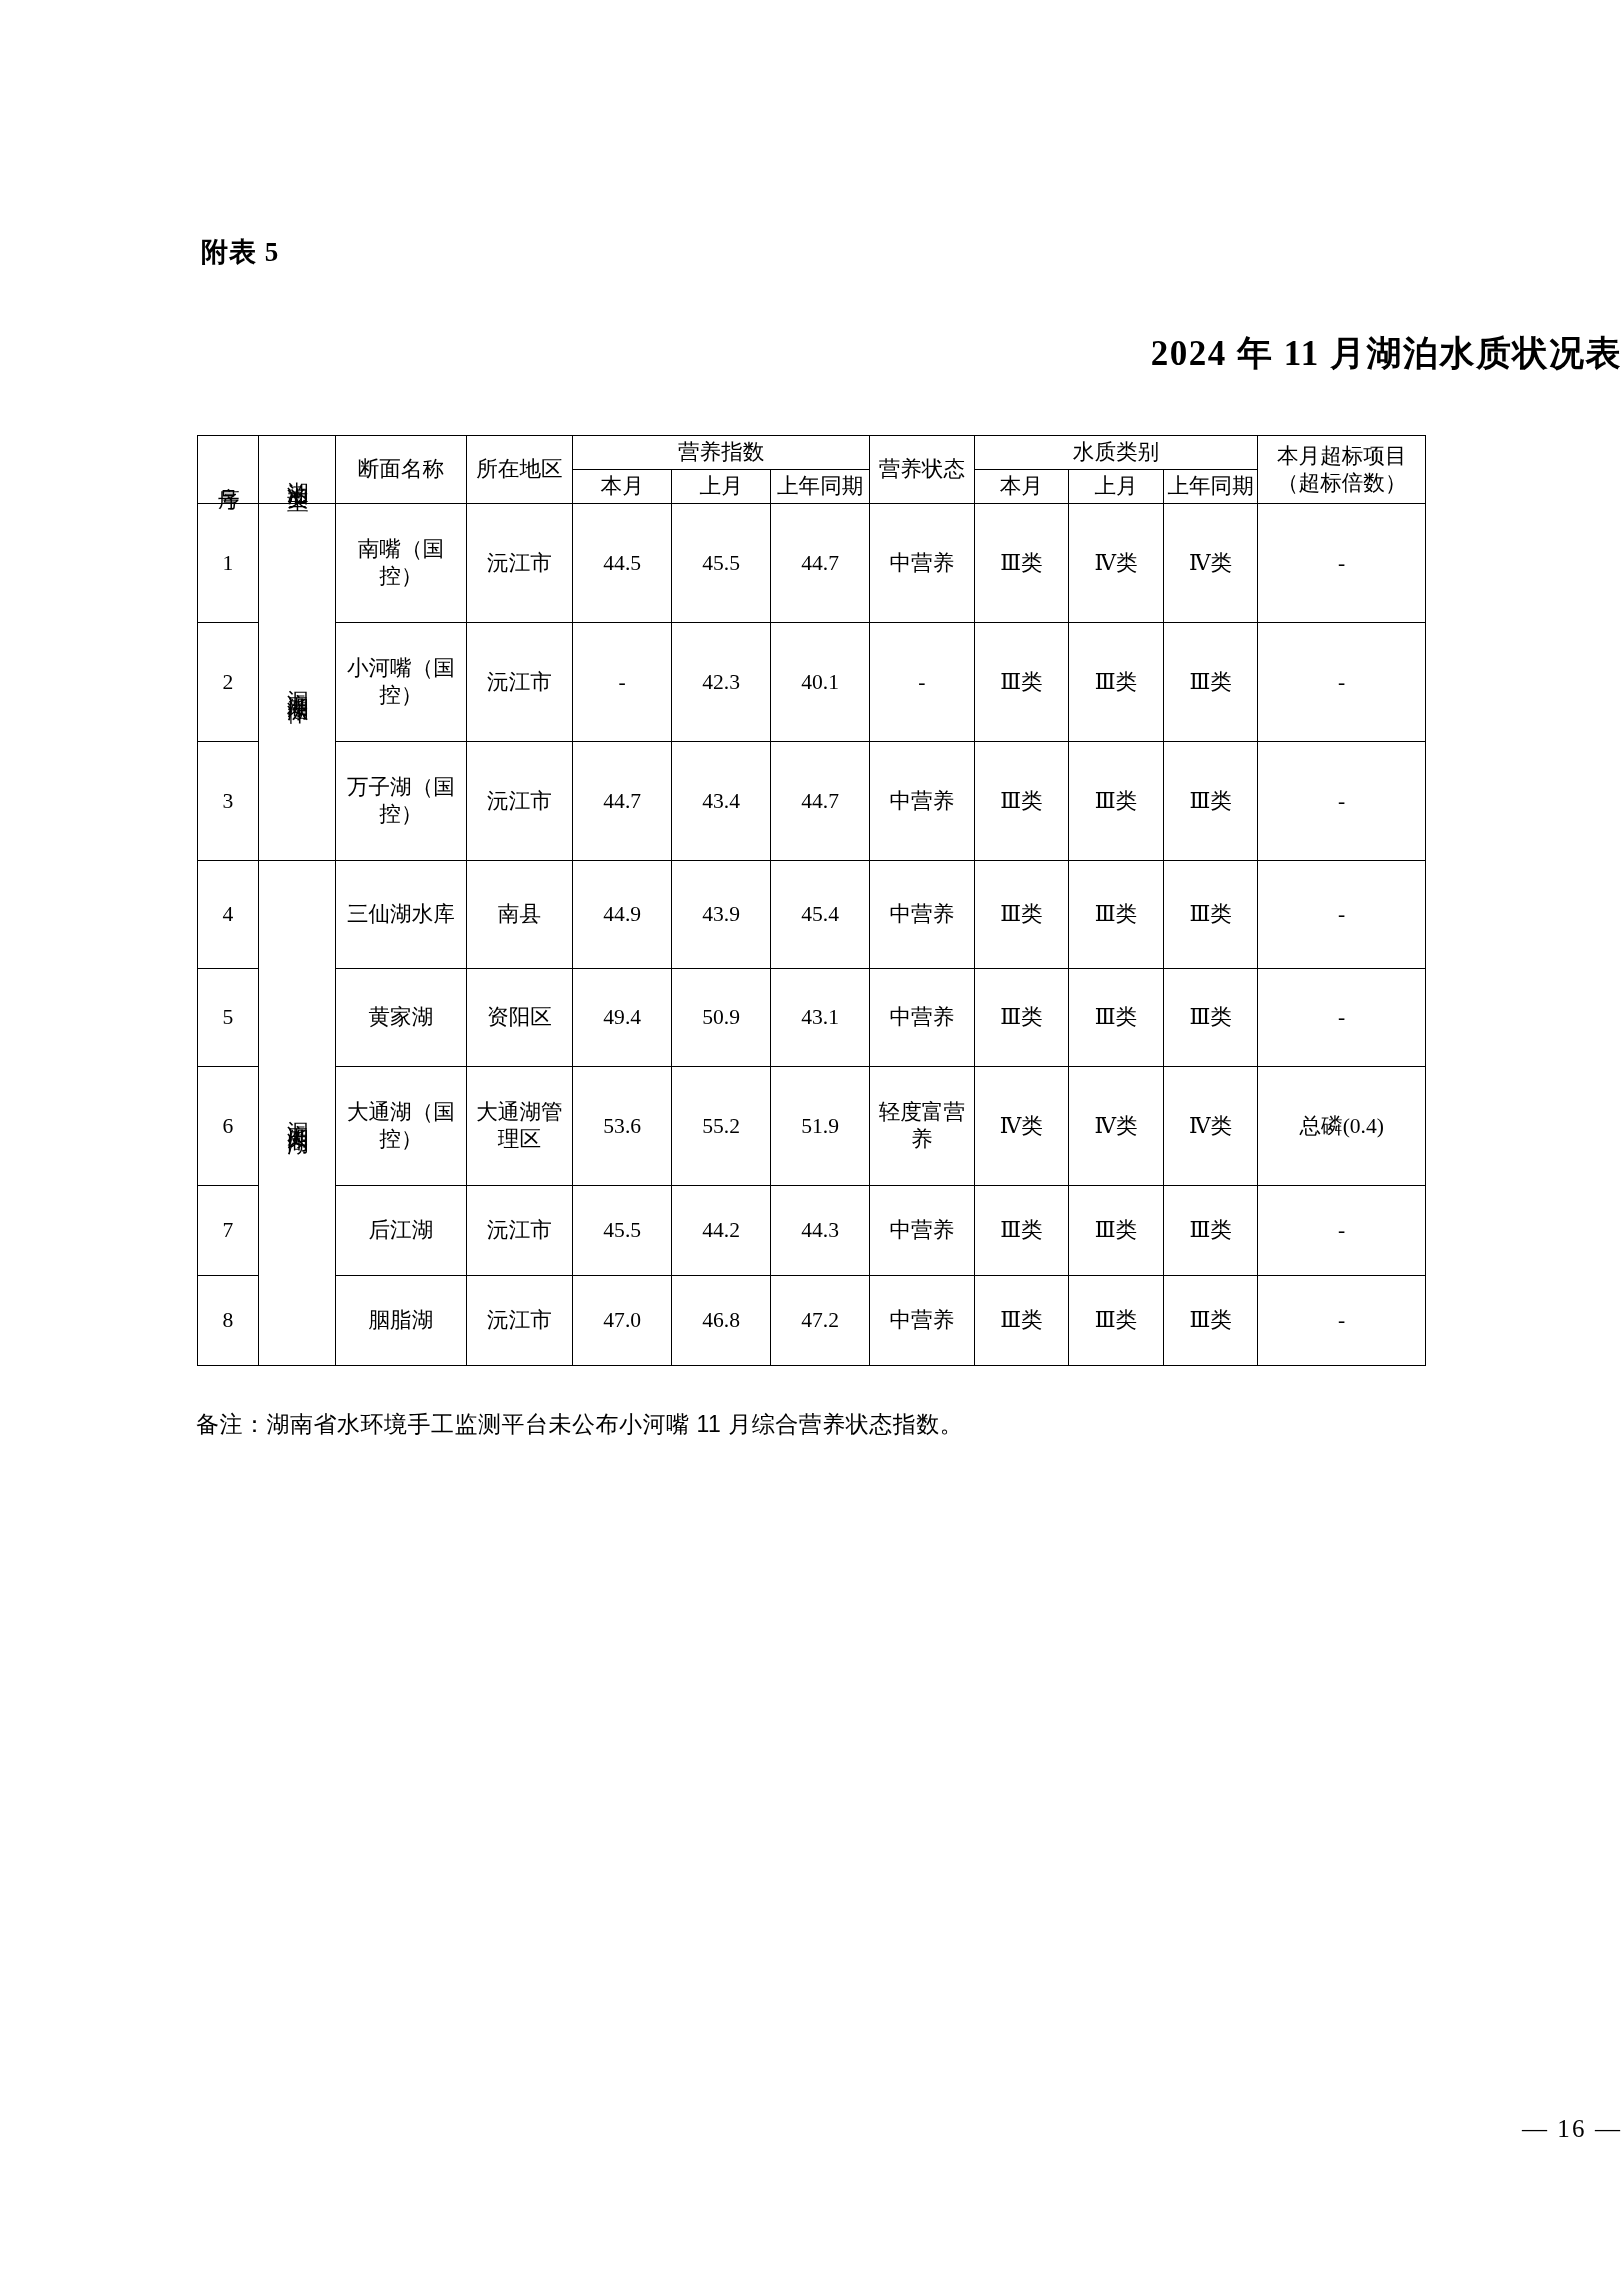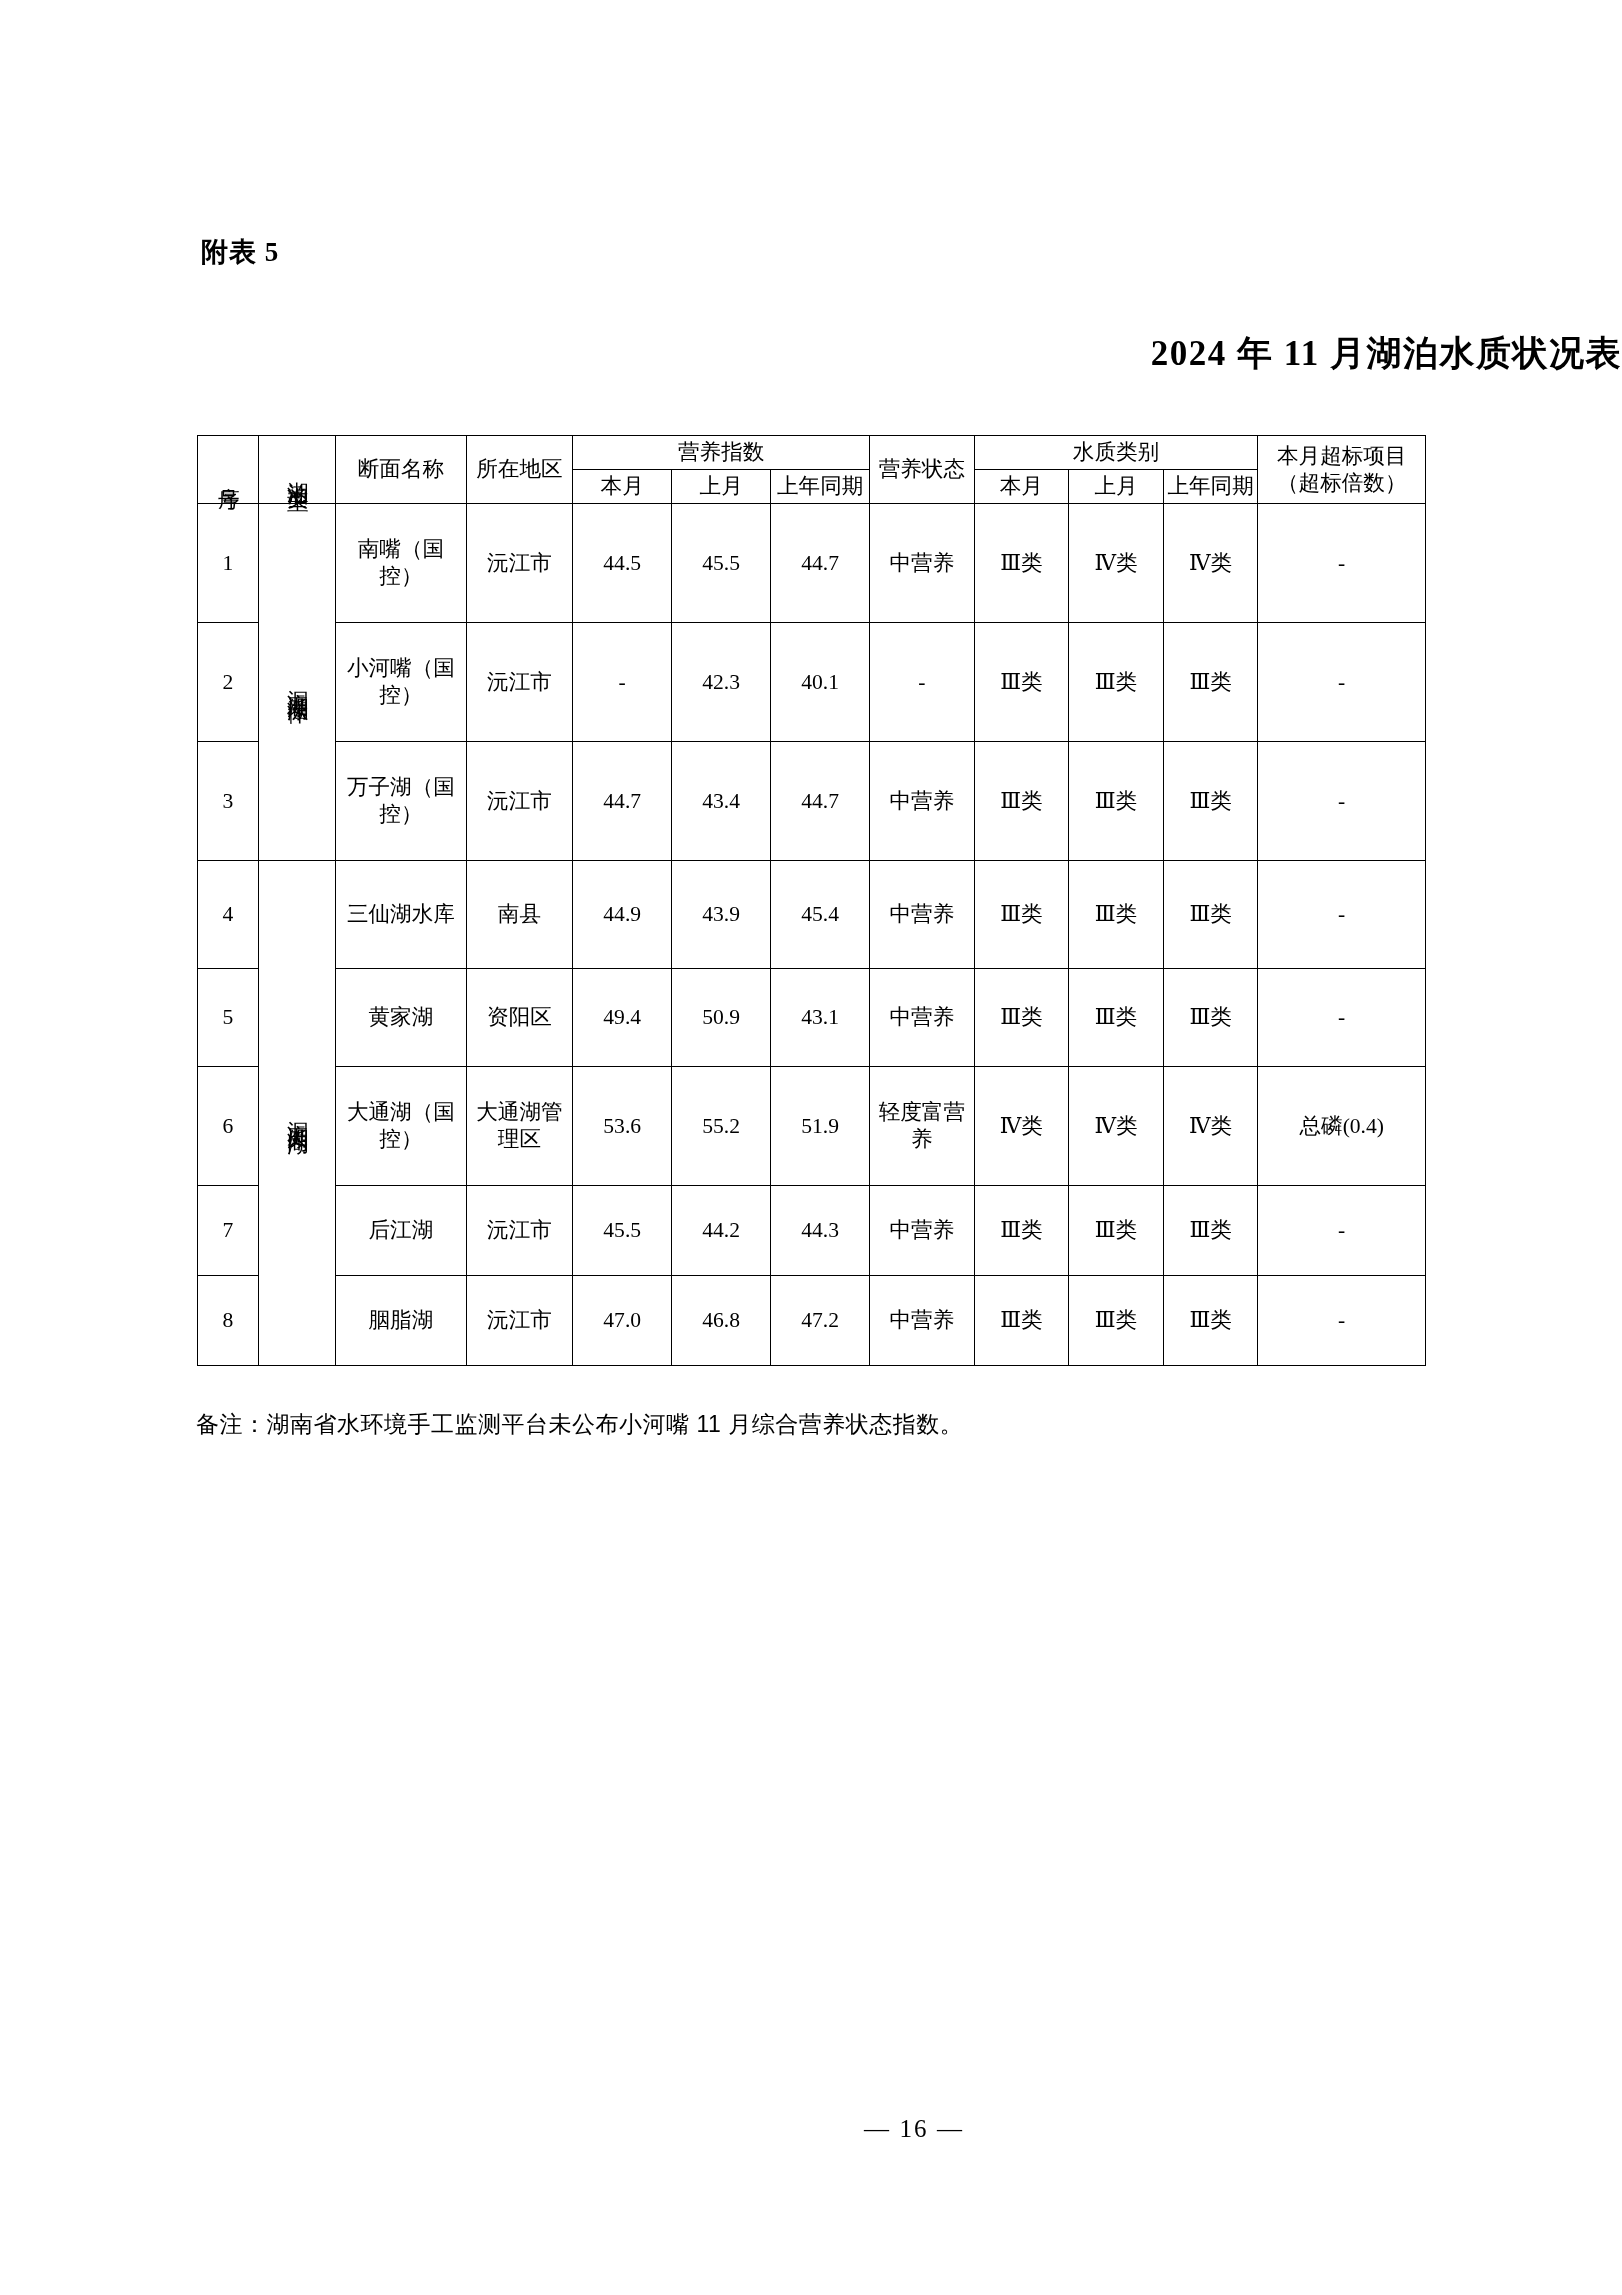--- a/index.html
+++ b/index.html
@@ -79,21 +79,21 @@
     top: 1409px;
     font-size: 23px;
     font-family: "Liberation Sans", "DejaVu Sans", sans-serif;
     letter-spacing: 0.5px;
   }
   .footer {
     position: absolute;
     left: 0;
     right: 0;
     top: 2115px;
-    text-align: center;
+    text-align: right;
     padding-left: 206px;
     font-size: 25px;
     letter-spacing: 2.1px;
   }
   
   col.c-seq { width: 56px; }
   col.c-type { width: 71px; }
   col.c-section { width: 120px; }
   col.c-region { width: 98px; }
   col.c-n1 { width: 91px; }

